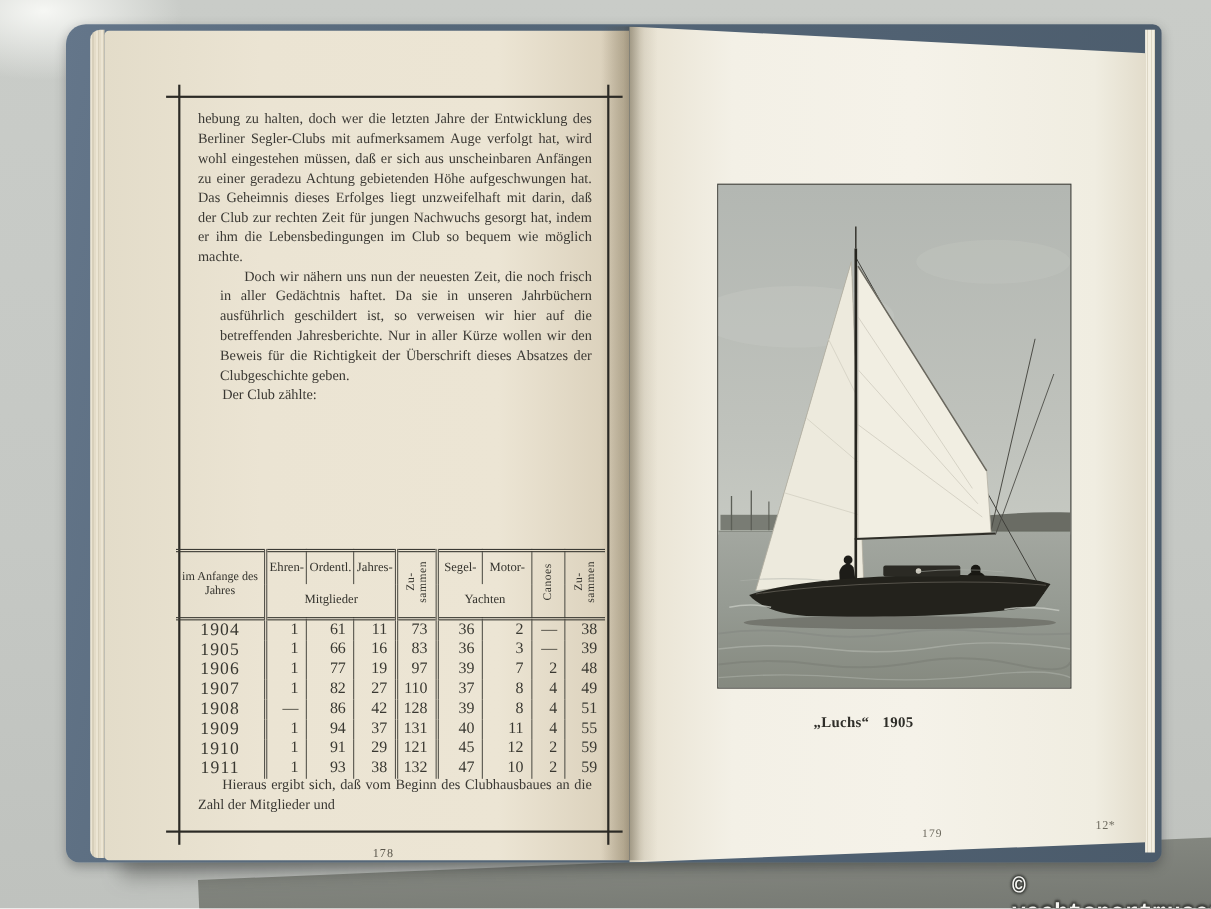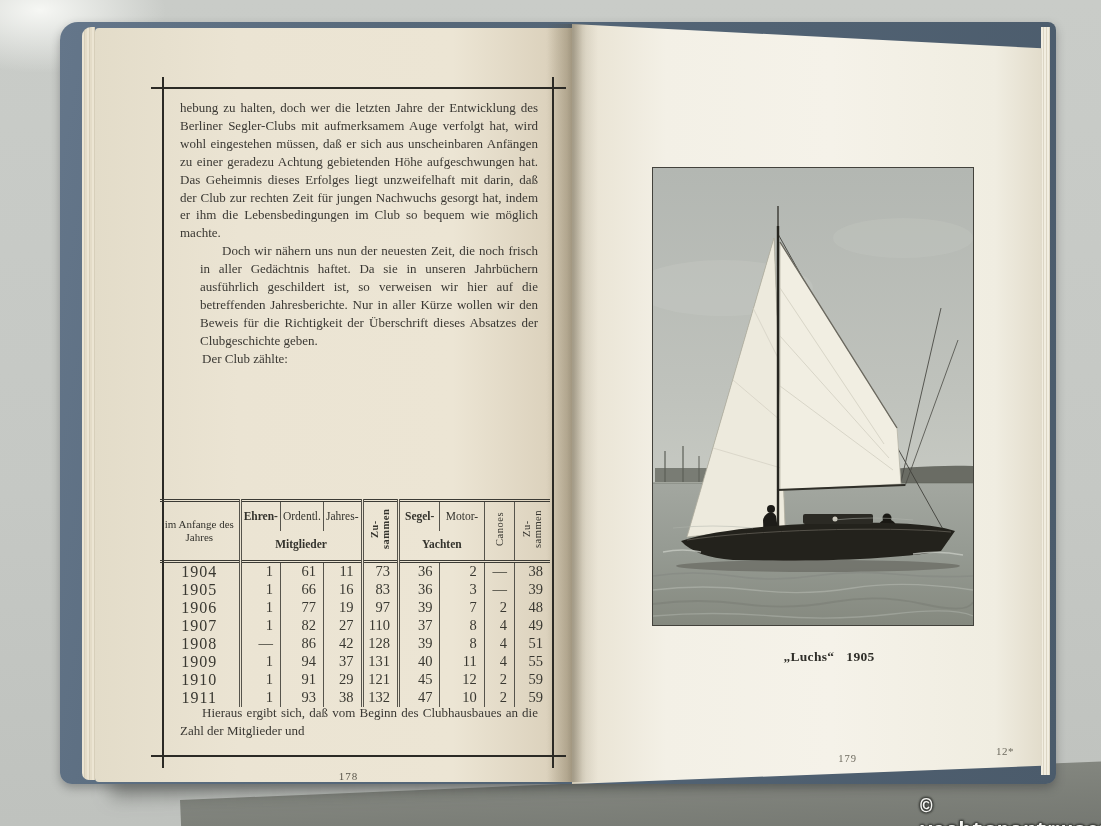--- a/index.html
+++ b/index.html
@@ -70,39 +70,39 @@
   .tbl-wrap{position:absolute;left:160px;top:499px;width:438px;}
   table.tbl{border-collapse:collapse;width:390px;color:#34332d;}
   .tbl thead{border-top:3px double #3b3a34;border-bottom:3px double #3b3a34;}
   .tbl th{font-weight:normal;font-size:11.5px;line-height:1.2;padding:2px 2px;vertical-align:middle;text-align:center;}
   .tbl th.year{font-size:11px;width:74px;padding:2px 4px;}
   .tbl th.rot span{
     display:inline-block;writing-mode:vertical-rl;transform:rotate(180deg);
     font-size:10.5px;line-height:1.05;letter-spacing:.5px;max-height:50px;white-space:normal;
   }
   .tbl .bl{border-left:1px solid #56544c;}
-  .tbl .dbl{border-left:3px double #56544c;font-weight:bold;}
+  .tbl .dbl{border-left:3px double #56544c;}
   .tbl tbody td{
     border-left:1px solid #56544c;text-align:right;padding:0 7px 0 0;
     height:17.6px;font-size:14.5px;color:#393831;
   }
   .tbl tbody td.c1{border-left:none;text-align:center;padding:0;font-size:16px;letter-spacing:1px;}
   .tbl tbody td.c2,.tbl tbody td.c5,.tbl tbody td.c6{border-left:3px double #56544c;}
   .pagenum-left{
     position:absolute;left:110px;top:770px;width:477px;text-align:center;
     font-size:11px;letter-spacing:1px;color:#5a564b;
   }
   
   .photo{
     position:absolute;left:652px;top:167px;width:322px;height:459px;
     border:1px solid #43423c;box-sizing:border-box;background:#b9bcb6;
   }
   .photo svg{display:block;width:100%;height:100%;}
   .caption{
-    position:absolute;left:668px;top:649px;width:322px;text-align:center;
+    position:absolute;left:624px;top:649px;width:322px;text-align:center;
     font-size:13.5px;font-weight:bold;color:#2f2e29;letter-spacing:.3px;
   }
   .caption .cap-year{margin-left:12px;}
   .pagenum-right{position:absolute;left:757px;top:753px;width:100px;text-align:right;font-size:10.5px;color:#6d6a5e;letter-spacing:1px;}
   .sig-mark{position:absolute;left:996px;top:745px;font-size:11px;color:#6d6a5e;letter-spacing:.5px;}
   .watermark{
     position:absolute;left:920px;top:796px;width:200px;
     font-family:Liberation Mono, monospace;
     font-size:21px;font-weight:bold;color:#f6f6f3;letter-spacing:.2px;
     text-shadow:0 0 2px #3c3e3a,1px 1px 2px #3c3e3a,-1px -1px 2px #3c3e3a,1px -1px 2px #3c3e3a,-1px 1px 2px #3c3e3a;

